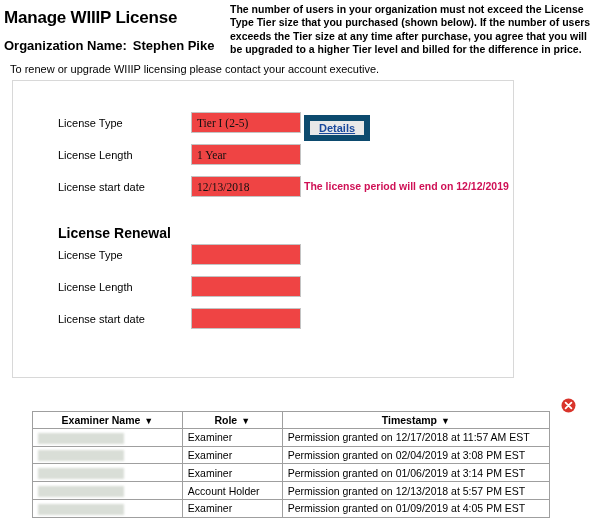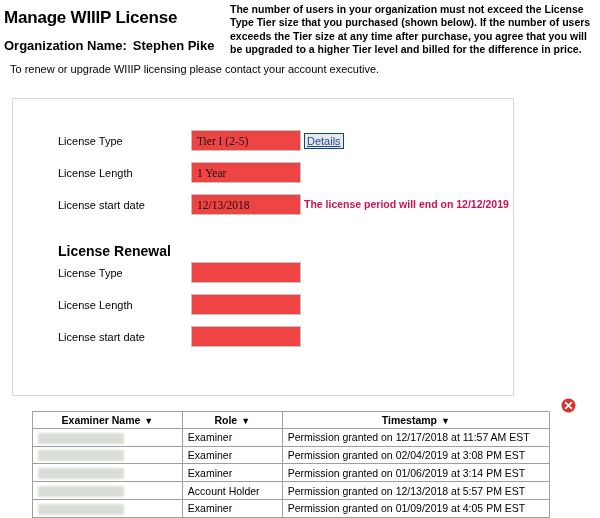--- a/index.html
+++ b/index.html
@@ -42,21 +42,21 @@
 
   .renew-line {
     position: absolute;
     left: 10px; top: 63px;
     font-size: 11px;
   }
 
   
   .panel {
     position: absolute;
-    left: 12px; top: 98px;
+    left: 12px; top: 80px;
     width: 502px; height: 298px;
     border: 1px solid #d8d8d8;
     background: #ffffff;
   }
 
   .form-row {
     position: absolute;
     left: 0; width: 100%;
     height: 22px;
   }
@@ -79,26 +79,26 @@
     padding: 0 5px;
     color: #111;
   }
   .form-input::placeholder { color: #bbb; }
 
   .details-link {
     position: absolute;
     left: 291px;
     top: 3px;
     font-size: 11px;
-    font-weight: normal;
+    font-weight: bold;
     color: #18489c;
     text-decoration: underline;
     background: #e8e8e8;
-    border: 1px solid #0c4a6e;
-    padding: 0px 2px;
+    border: 6px solid #0c4a6e;
+    padding: 0px 9px;
     line-height: 14px;
     cursor: pointer;
   }
 
   .warn-text {
     position: absolute;
     left: 291px;
     top: 4px;
     font-size: 10.5px;
     font-weight: bold;

